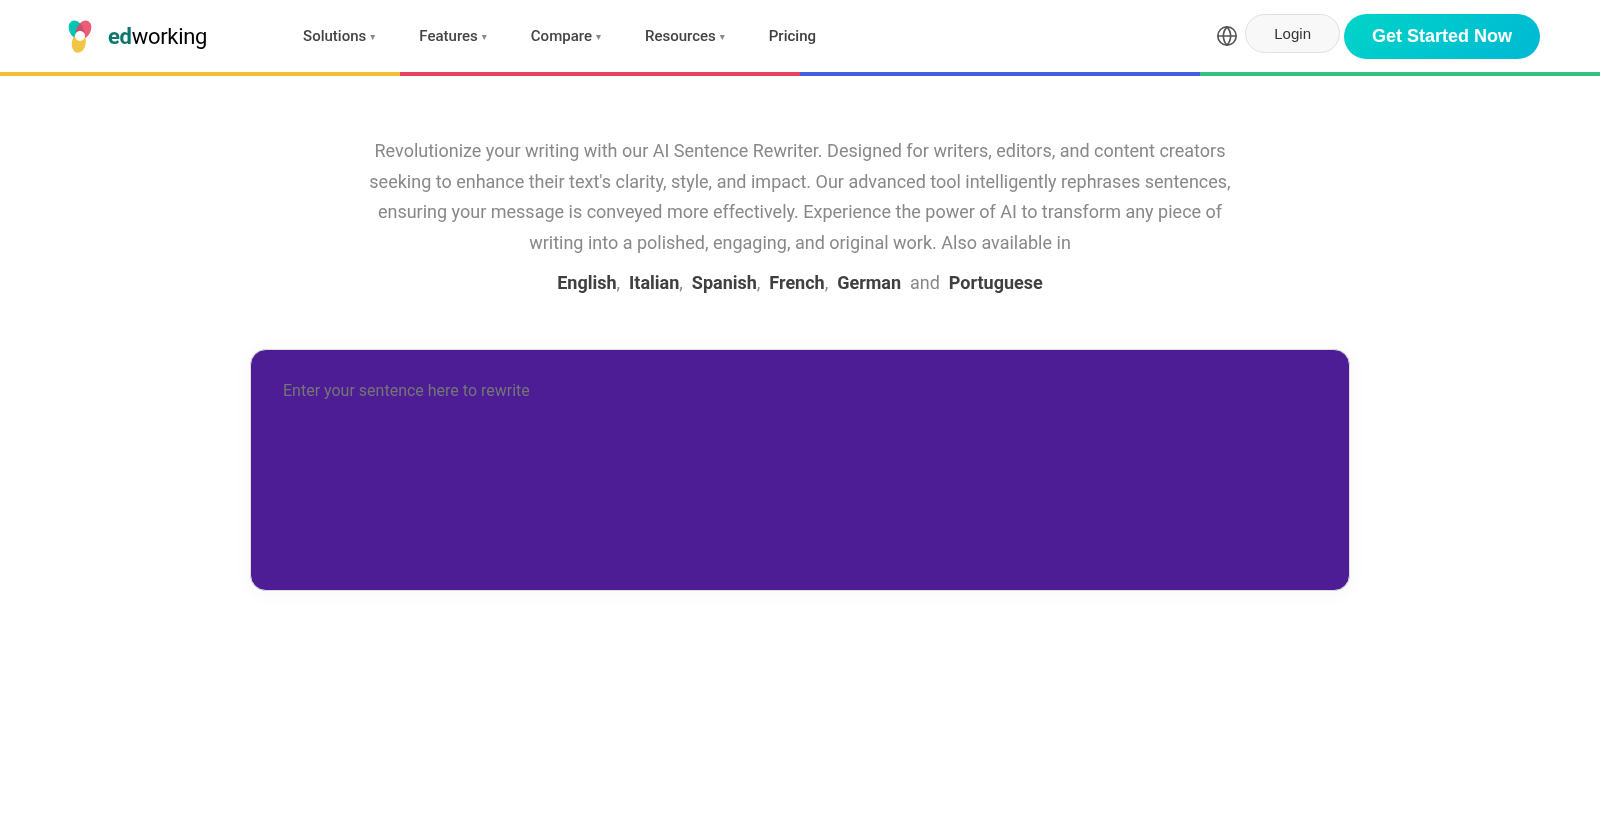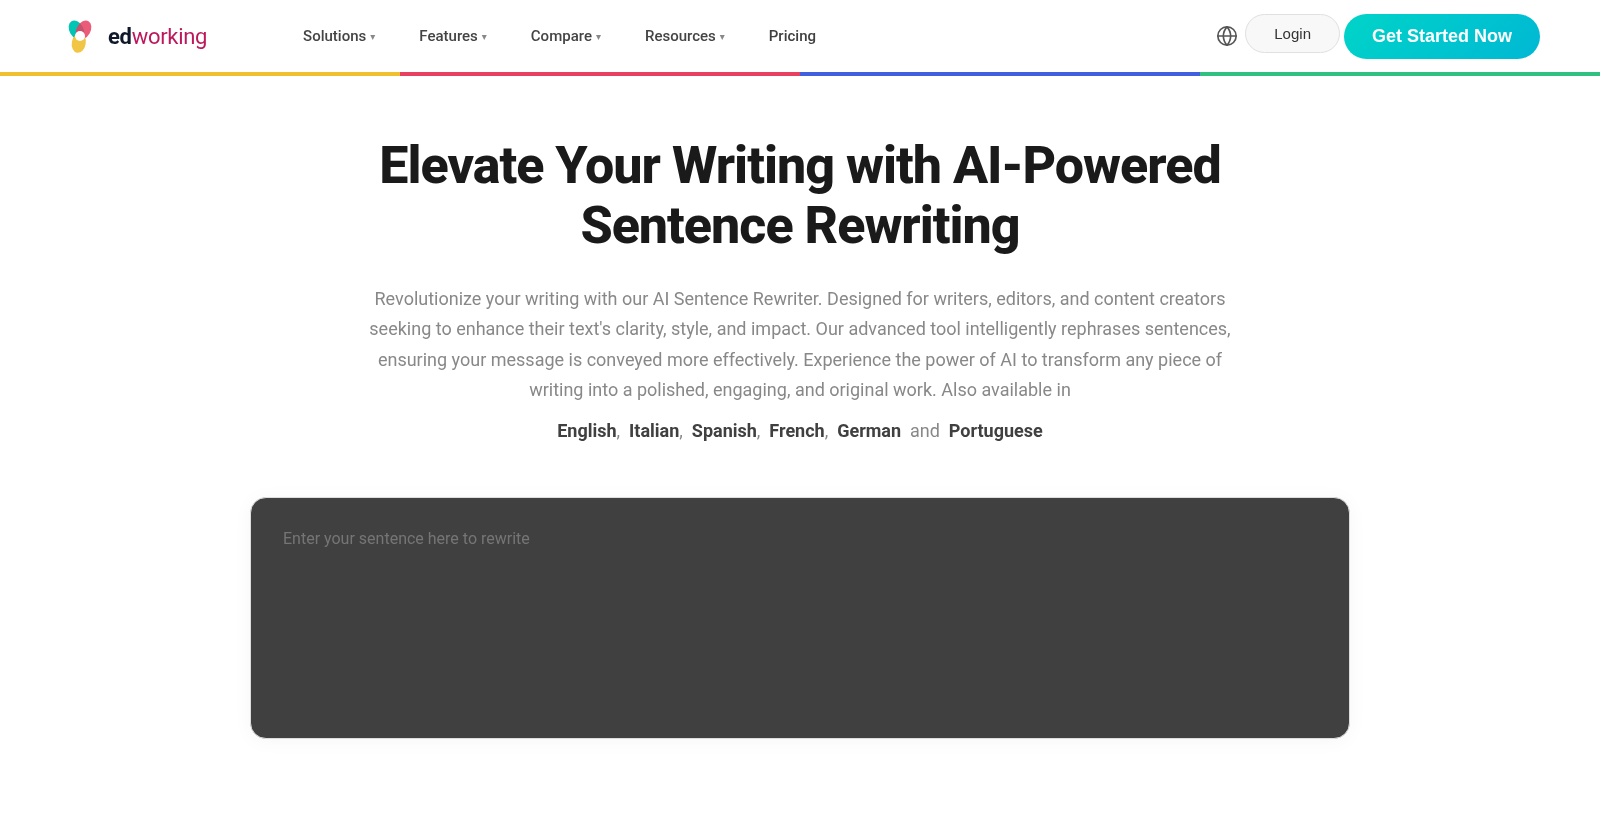--- a/index.html
+++ b/index.html
@@ -35,26 +35,26 @@
     }
 
     .logo-text {
       font-size: 22px;
       font-weight: 600;
       color: #1a1a2e;
       letter-spacing: -0.3px;
     }
 
     .logo-text span.ed {
-      color: #0f172a;
+      color: #0f766e;
       font-weight: 700;
     }
 
     .logo-text span.working {
-      color: #be185d;
+      color: #000000;
       font-weight: 400;
     }
 
     .nav {
       display: flex;
       align-items: center;
       gap: 12px;
       flex: 1;
     }
 
@@ -179,21 +179,21 @@
       font-weight: 700;
     }
 
     
     .textarea-container {
       width: 1100px;
       max-width: 95%;
       border: 1.5px solid #ddd;
       border-radius: 16px;
       padding: 28px 32px;
-      background: #404040;
+      background: #4c1d95;
       box-shadow: 0 2px 20px rgba(0,0,0,0.04);
       min-height: 240px;
       text-align: left;
       position: relative;
     }
 
     .textarea-inner {
       width: 100%;
       border: none;
       outline: none;
@@ -267,21 +267,20 @@
 </header>
 
 <div class="color-bar">
   <div class="color-bar-segment" style="background:#f0c030; width:25%;"></div>
   <div class="color-bar-segment" style="background:#e84060; width:25%;"></div>
   <div class="color-bar-segment" style="background:#4060e0; width:25%;"></div>
   <div class="color-bar-segment" style="background:#30c080; width:25%;"></div>
 </div>
 
 <main class="main">
-  <h1 class="hero-title">Elevate Your Writing with AI-Powered Sentence Rewriting</h1>
 
   <p class="hero-description">
     <span>Revolutionize your writing with our AI Sentence Rewriter. Designed for writers, editors, and content creators seeking to enhance their text's clarity, style, and impact. Our advanced tool intelligently rephrases sentences, ensuring your message is conveyed more effectively. Experience the power of AI to transform any piece of writing into a polished, engaging, and original work. Also available in</span>
   </p>
 
   <p class="hero-languages">
     <a class="lang-link" href="#">English</a>,&nbsp;
     <a class="lang-link" href="#">Italian</a>,&nbsp;
     <a class="lang-link" href="#">Spanish</a>,&nbsp;
     <a class="lang-link" href="#">French</a>,&nbsp;

